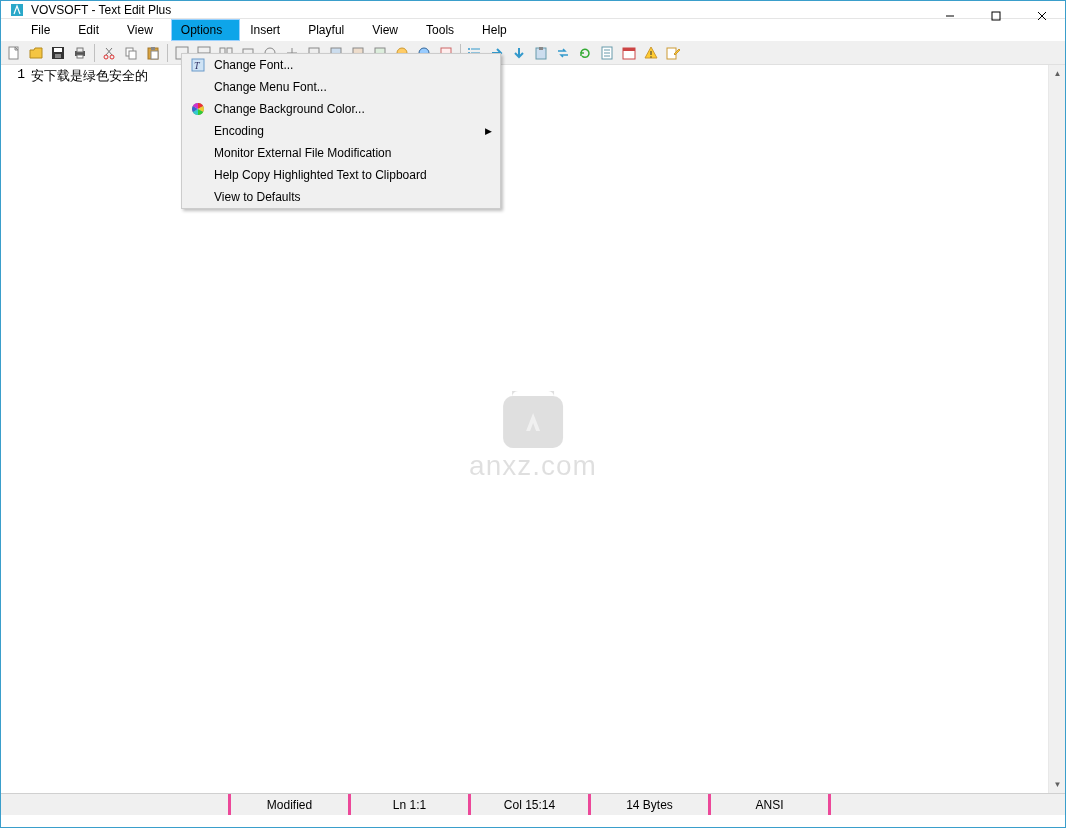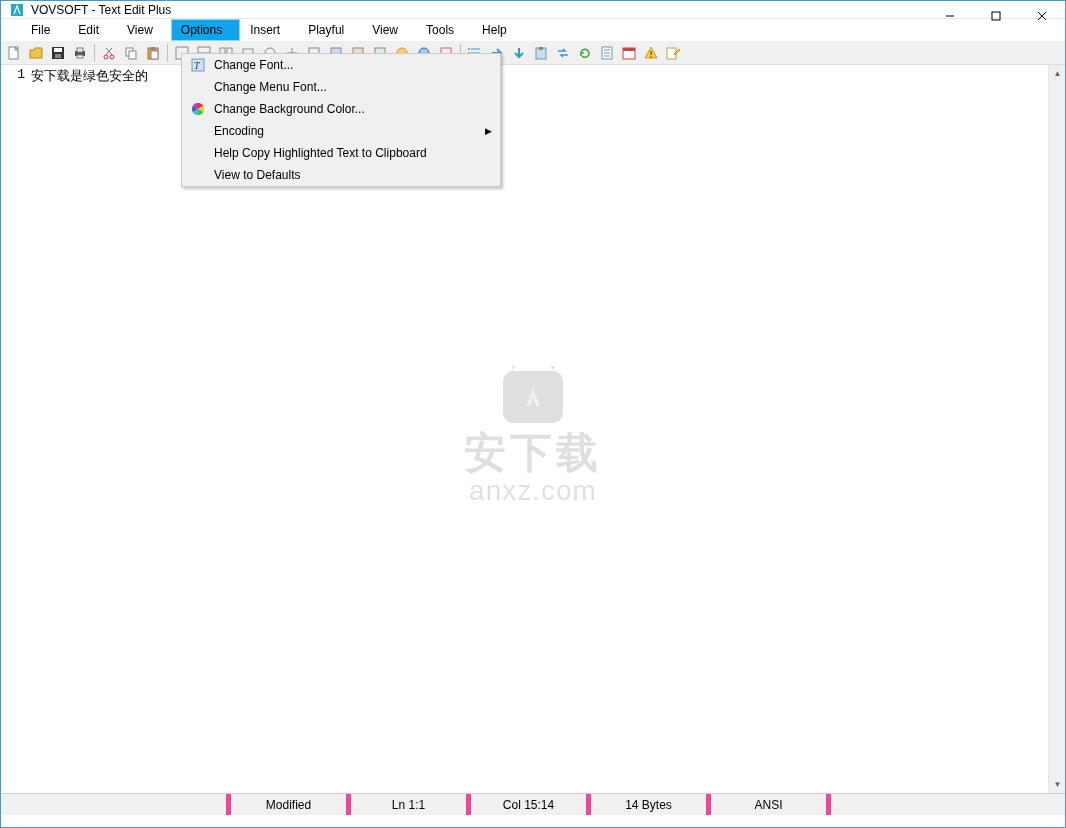--- a/index.html
+++ b/index.html
@@ -130,21 +130,21 @@
     background: #f0f0f0;
     border-top: 1px solid #d0d0d0;
     display: flex;
     align-items: center;
     font-size: 12px;
     color: #000;
   }
   .status-cell {
     height: 100%;
     display:flex;align-items:center;justify-content:center;
-    border-right: 5px solid #ec4899;
+    border-right: 3px solid #ec4899;
     padding: 0 8px;
   }
   .status-cell.first { width: 230px; border-left:none;}
   .status-cell.w { width: 120px; }
   .status-cell.flex { flex:1; border-right:none;}
 
   
   .dropdown {
     position: absolute;
     left: 180px;
@@ -422,21 +422,20 @@
     <div class="scroll-arrow">▲</div>
     <div class="scroll-arrow down">▼</div>
   </div>
 
   <div class="watermark">
     <svg width="90" height="80" viewBox="0 0 90 80">
       <path d="M30 15 h30 a6 6 0 0 1 6 6 v-6 h-42 v6 a6 6 0 0 1 6 -6z" fill="#000"></path>
       <rect x="15" y="20" width="60" height="52" rx="10" fill="#000"></rect>
       <path d="M38 55 l7-18 l7 18 h-4 l-3-8 l-3 8z" fill="#fff" opacity="0.55"></path>
     </svg>
-    <div class="wm-cn">安下载</div>
     <div class="wm-en">anxz.com</div>
   </div>
 </div>
 
 <div class="statusbar">
   <div class="status-cell first"></div>
   <div class="status-cell w">Modified</div>
   <div class="status-cell w">Ln 1:1</div>
   <div class="status-cell w">Col 15:14</div>
   <div class="status-cell w">14 Bytes</div>
@@ -478,19 +477,23 @@
     </span>
     <span>Change Background Color...</span>
   </div>
   <div class="dd-item">
     <span class="dd-icon"></span>
     <span>Encoding</span>
     <span class="dd-arrow">▶</span>
   </div>
   <div class="dd-item">
     <span class="dd-icon"></span>
+    <span>Monitor External File Modification</span>
+  </div>
+  <div class="dd-item">
+    <span class="dd-icon"></span>
     <span>Help Copy Highlighted Text to Clipboard</span>
   </div>
   <div class="dd-item">
     <span class="dd-icon"></span>
     <span>View to Defaults</span>
   </div>
 </div>
 
 </body></html>

